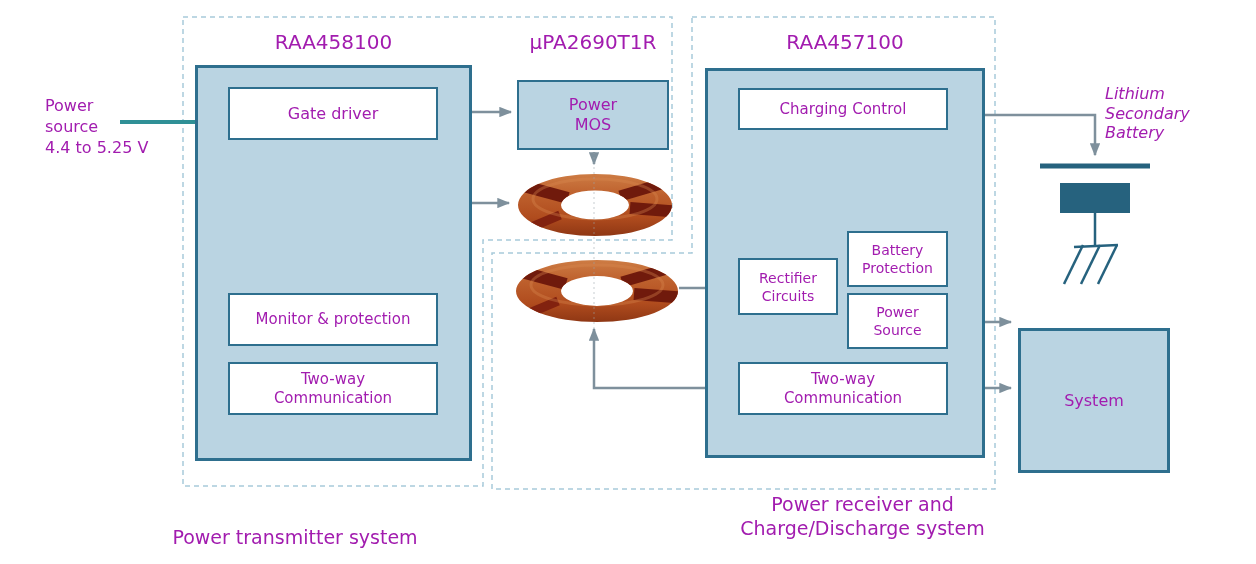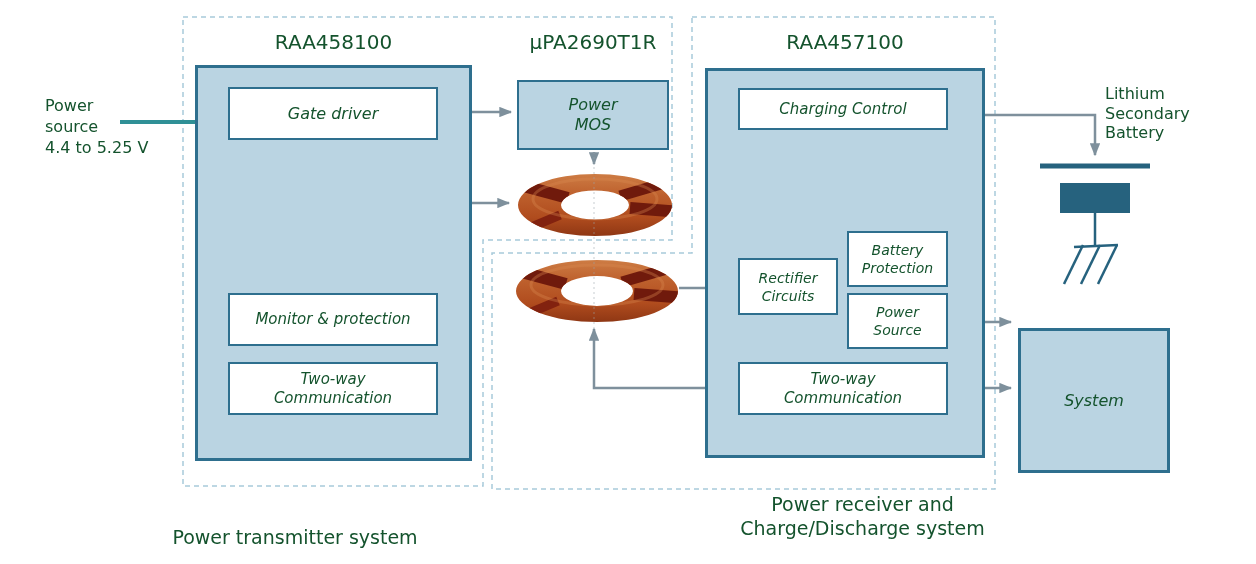--- a/index.html
+++ b/index.html
@@ -1,27 +1,27 @@
 <!DOCTYPE html>
 <html><head>
 <meta charset="utf-8">
 <style>
   html,body{margin:0;padding:0;background:#ffffff;}
   .canvas{
     position:relative;width:1256px;height:564px;background:#ffffff;overflow:hidden;
-    font-family:"DejaVu Sans","Liberation Sans",sans-serif;color:#14532d;
+    font-family:"DejaVu Sans","Liberation Sans",sans-serif;color:#a21caf;
   }
   svg.overlay{position:absolute;left:0;top:0;width:1256px;height:564px;}
   .block{
     position:absolute;background:#bad4e2;border:3px solid #2e6f8e;box-sizing:border-box;
   }
   .ibox{
     position:absolute;background:#ffffff;border:2px solid #2e6f8e;box-sizing:border-box;
     display:flex;align-items:center;justify-content:center;text-align:center;
-    font-size:15px;line-height:19px;font-style:italic;
+    font-size:15px;line-height:19px;
   }
   .ibox.blue{background:#bad4e2;}
   .pre{white-space:pre-line;}
   .title{
     position:absolute;text-align:center;font-size:20px;line-height:24px;
   }
   .caption{
     position:absolute;text-align:center;font-size:19px;line-height:24px;
   }
   .sidelabel{
@@ -131,21 +131,21 @@
   <div class="ibox pre" style="left:847px;top:293px;width:101px;height:56px;font-size:14px;line-height:18px;">Power
 Source</div>
   <div class="ibox pre" style="left:738px;top:362px;width:210px;height:53px;">Two-way
 Communication</div>
 
   <div class="ibox blue" style="left:1018px;top:292px;width:152px;height:145px;font-size:16px;border-width:3px;margin-top:36px;">System</div>
 
   <div class="sidelabel pre" style="left:45px;top:95px;width:140px;">Power
 source
 4.4 to 5.25 V</div>
-  <div class="sidelabel pre" style="left:1105px;top:84px;width:120px;font-size:16px;line-height:19.5px;">Lithium
+  <div class="sidelabel pre" style="left:1105px;top:84px;width:120px;font-size:16px;line-height:19.5px;font-style:italic;">Lithium
 Secondary
 Battery</div>
 
   <div class="caption" style="left:170px;top:525px;width:250px;">Power transmitter system</div>
   <div class="caption pre" style="left:705px;top:492px;width:315px;">Power receiver and
 Charge/Discharge system</div>
 
 </div>
 
 </body></html>

